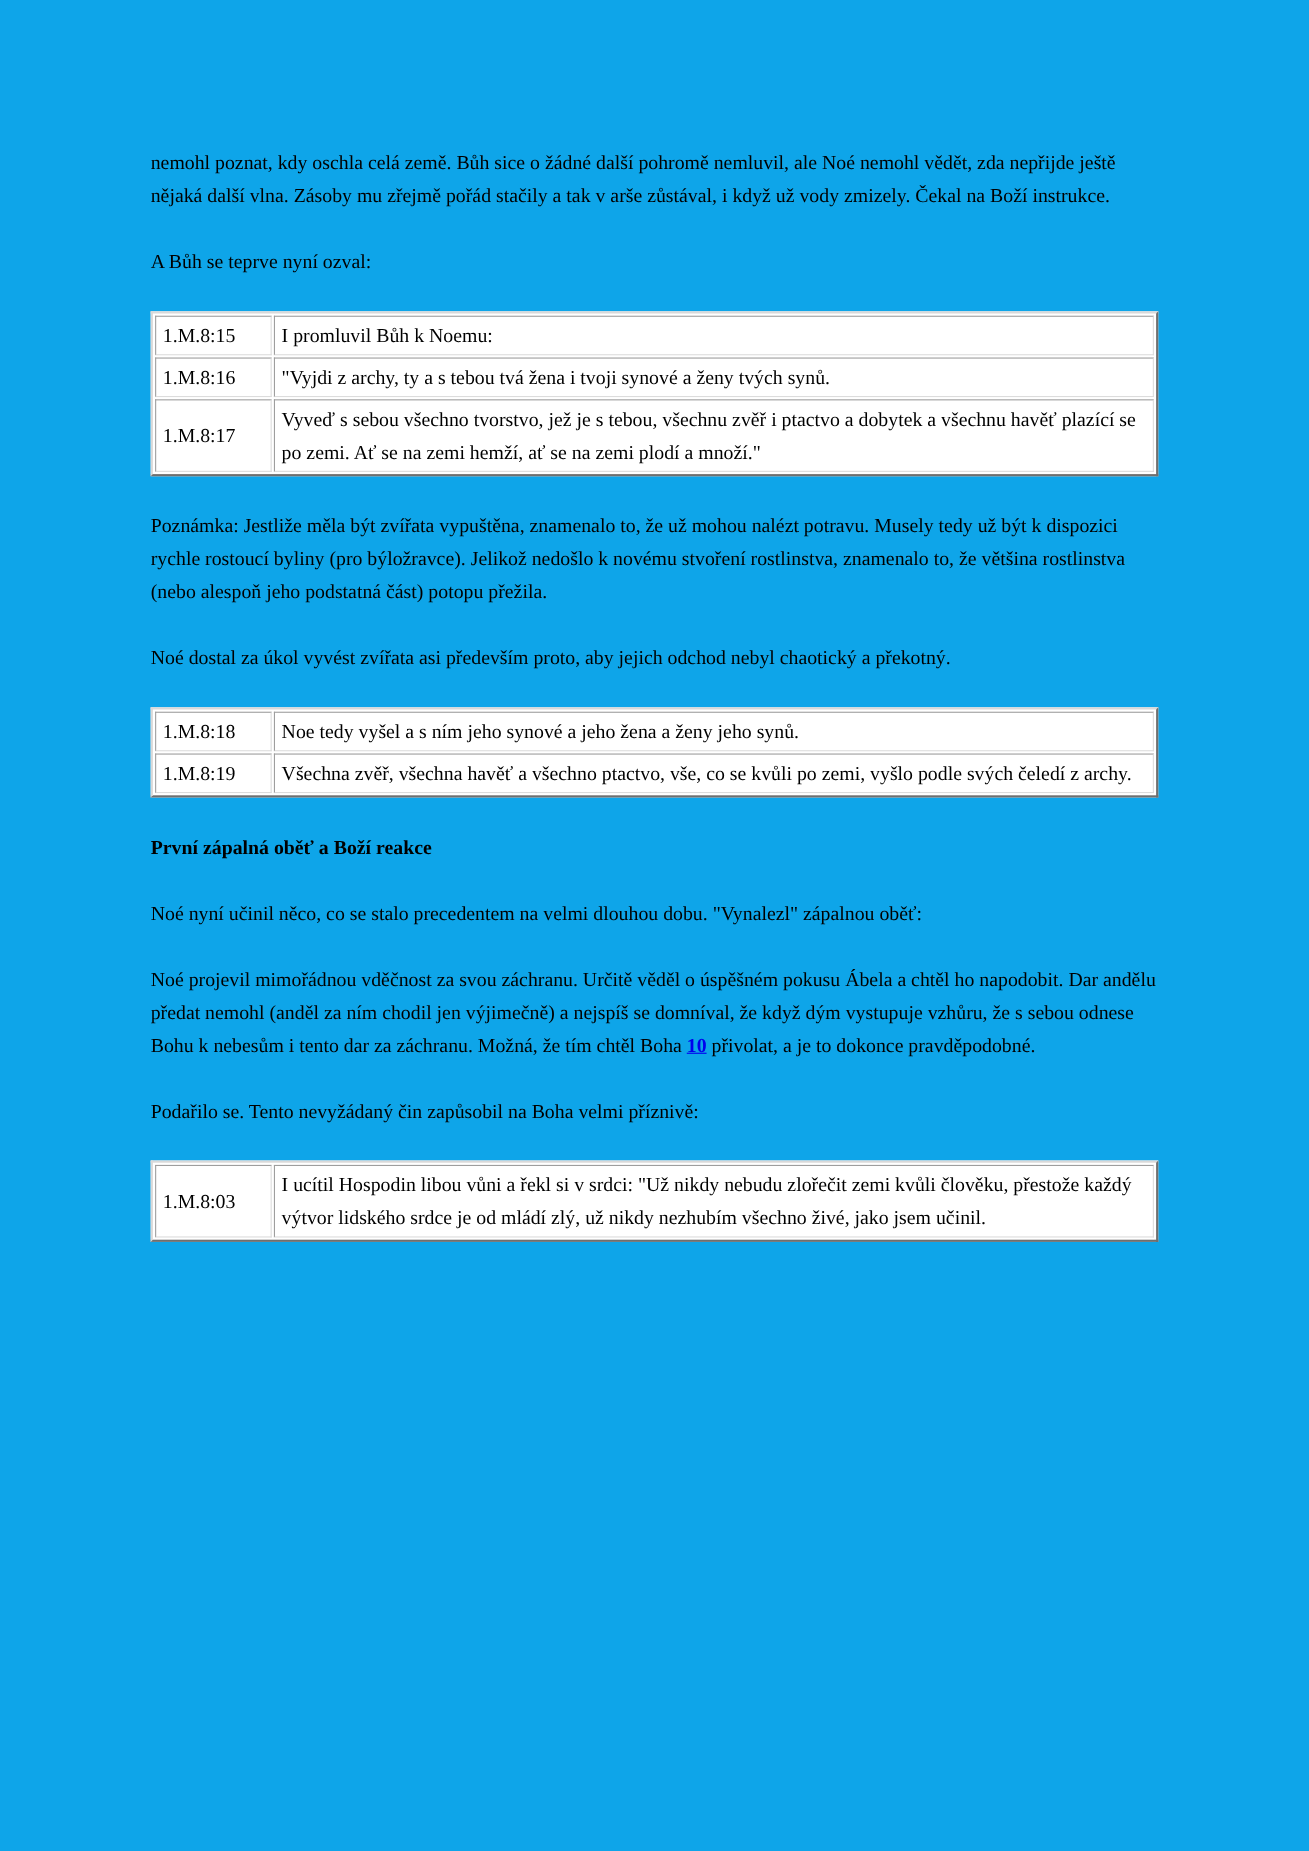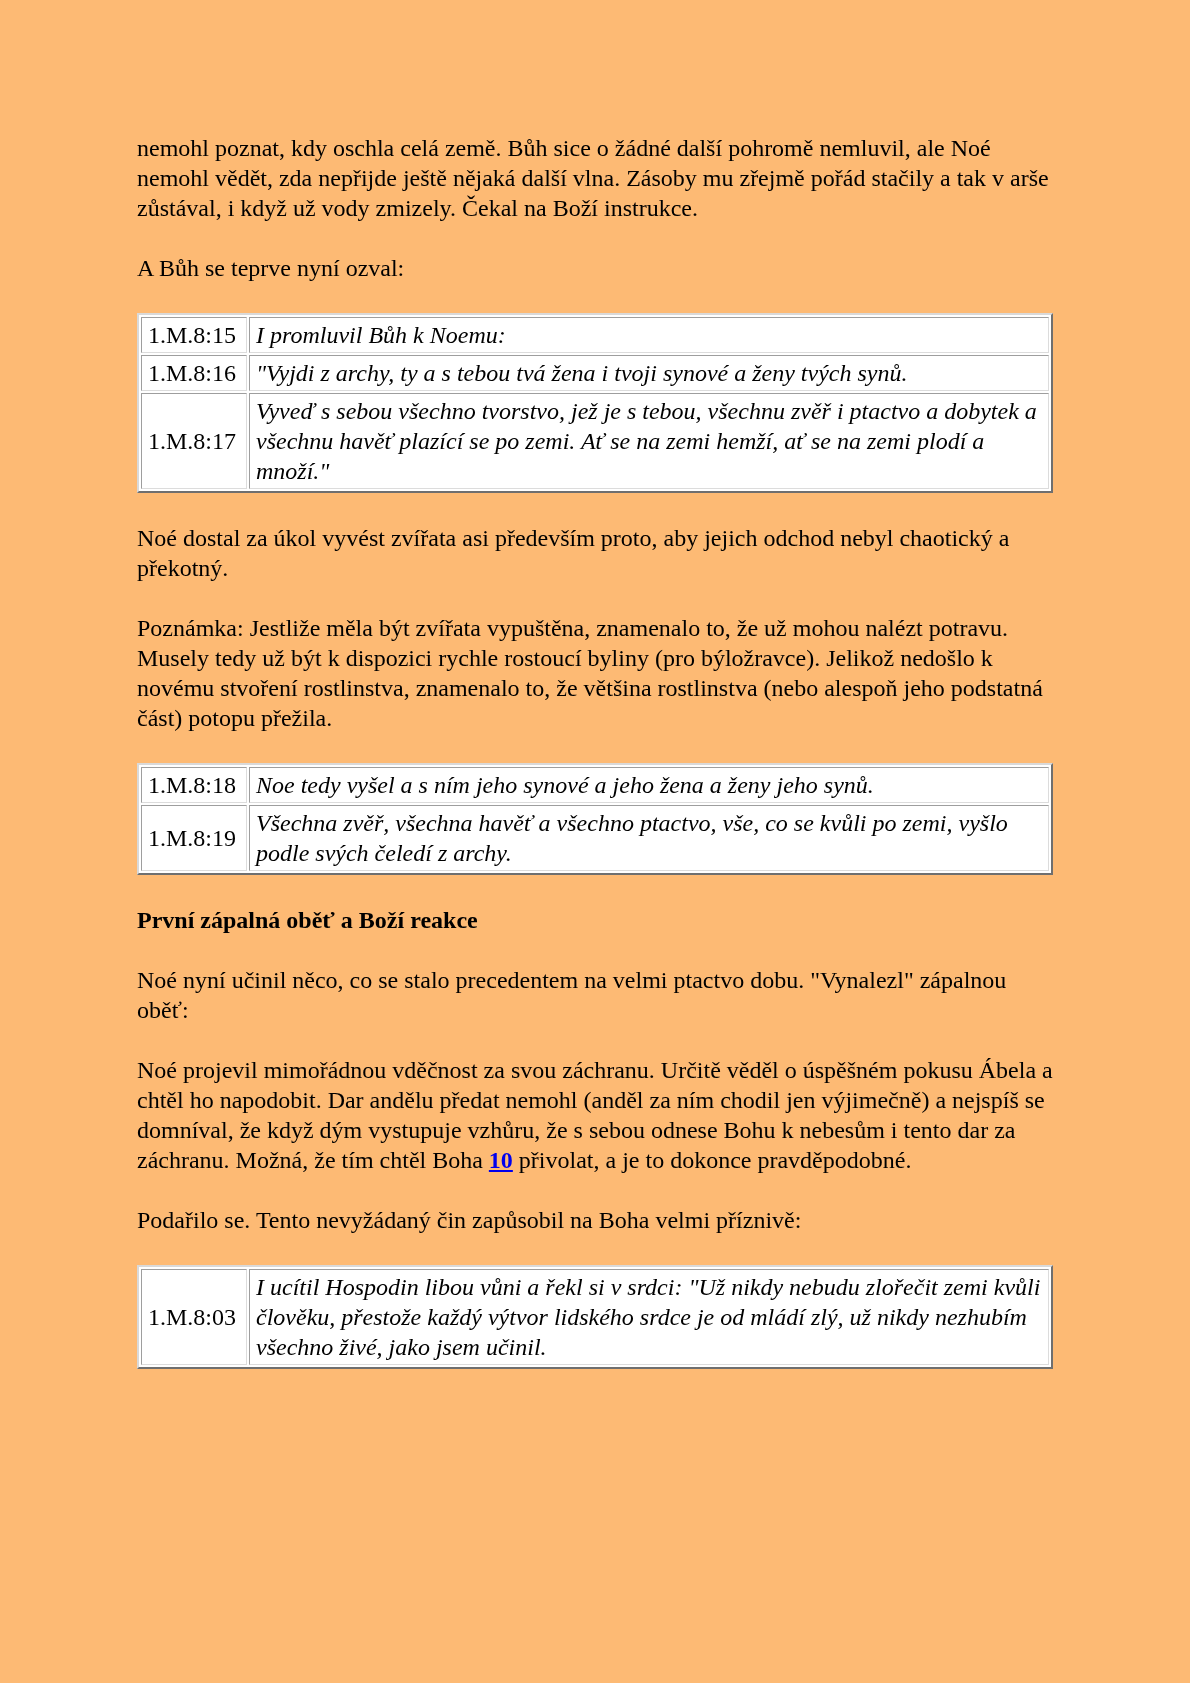--- a/index.html
+++ b/index.html
@@ -6,24 +6,24 @@
     margin: 0;
     padding: 0;
     background: #ffffff;
   }
   .page {
     position: relative;
     width: 1190px;
     height: 1683px;
     box-sizing: border-box;
     padding: 133px 137px 40px 137px;
-    background: #fdba74;
+    background: #0ea5e9;
     color: #000000;
     font-family: "Liberation Serif", "DejaVu Serif", serif;
-    font-size: 24px;
+    font-size: 18px;
     line-height: 30px;
     overflow: hidden;
   }
   .page p {
     margin: 30px 0;
   }
   .page p.first {
     margin-top: 0;
   }
   p.section-heading {
@@ -44,21 +44,20 @@
     padding: 2px 6px;
     vertical-align: middle;
     line-height: 30px;
   }
   td.verse-ref {
     width: 92px;
     white-space: nowrap;
     font-style: normal;
   }
   td.verse-text {
-    font-style: italic;
     margin-left: 30px;
   }
   a.footnote-link {
     color: #0000ee;
     font-weight: bold;
     text-decoration: underline;
     cursor: pointer;
   }
 </style>
 </head>
@@ -80,41 +79,41 @@
         <td class="verse-ref">1.M.8:16</td>
         <td class="verse-text">"Vyjdi z archy, ty a s tebou tvá žena i tvoji synové a ženy tvých synů.</td>
       </tr>
       <tr>
         <td class="verse-ref">1.M.8:17</td>
         <td class="verse-text">Vyveď s sebou všechno tvorstvo, jež je s tebou, všechnu zvěř i ptactvo a dobytek a všechnu havěť plazící se po zemi. Ať se na zemi hemží, ať se na zemi plodí a množí."</td>
       </tr>
     </tbody>
   </table>
 
+  <p>Poznámka: Jestliže měla být zvířata vypuštěna, znamenalo to, že už mohou nalézt potravu. Musely tedy už být k dispozici rychle rostoucí byliny (pro býložravce). Jelikož nedošlo k novému stvoření rostlinstva, znamenalo to, že většina rostlinstva (nebo alespoň jeho podstatná část) potopu přežila.</p>
+
   <p>Noé dostal za úkol vyvést zvířata asi především proto, aby jejich odchod nebyl chaotický a překotný.</p>
-
-  <p>Poznámka: Jestliže měla být zvířata vypuštěna, znamenalo to, že už mohou nalézt potravu. Musely tedy už být k dispozici rychle rostoucí byliny (pro býložravce). Jelikož nedošlo k novému stvoření rostlinstva, znamenalo to, že většina rostlinstva (nebo alespoň jeho podstatná část) potopu přežila.</p>
 
   <table class="verse-table">
     <tbody>
       <tr>
         <td class="verse-ref">1.M.8:18</td>
         <td class="verse-text">Noe tedy vyšel a s ním jeho synové a jeho žena a ženy jeho synů.</td>
       </tr>
       <tr>
         <td class="verse-ref">1.M.8:19</td>
         <td class="verse-text">Všechna zvěř, všechna havěť a všechno ptactvo, vše, co se kvůli po zemi, vyšlo podle svých čeledí z archy.</td>
       </tr>
     </tbody>
   </table>
 
 
   <p class="section-heading">První zápalná oběť a Boží reakce</p>
 
-  <p>Noé nyní učinil něco, co se stalo precedentem na velmi ptactvo dobu. "Vynalezl" zápalnou oběť:</p>
+  <p>Noé nyní učinil něco, co se stalo precedentem na velmi dlouhou dobu. "Vynalezl" zápalnou oběť:</p>
 
 
   <p><span>Noé projevil mimořádnou vděčnost za svou záchranu. Určitě věděl o úspěšném pokusu Ábela a chtěl ho napodobit. Dar andělu předat nemohl (anděl za ním chodil jen výjimečně) a nejspíš se domníval, že když dým vystupuje vzhůru, že s sebou odnese Bohu k nebesům i tento dar za záchranu. Možná, že tím chtěl Boha </span><a href="#" class="footnote-link">10</a><span> přivolat, a je to dokonce pravděpodobné.</span></p>
 
   <p>Podařilo se. Tento nevyžádaný čin zapůsobil na Boha velmi příznivě:</p>
 
   <table class="verse-table">
     <tbody>
       <tr>
         <td class="verse-ref">1.M.8:03</td>

